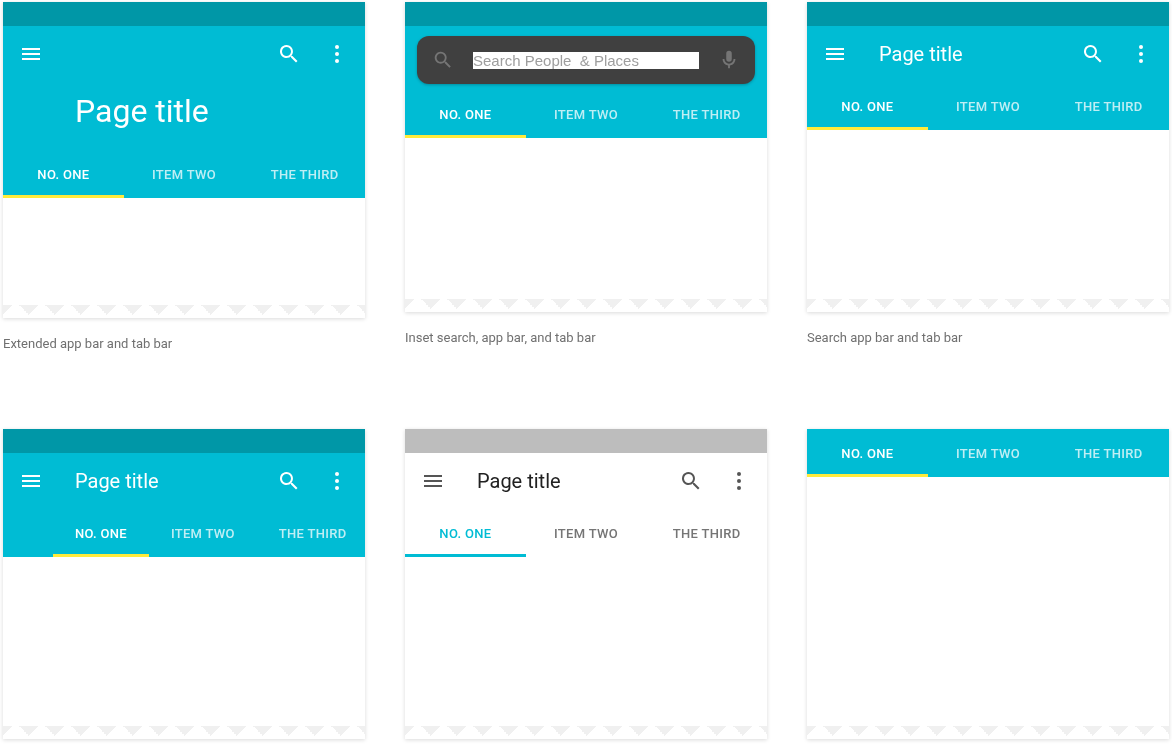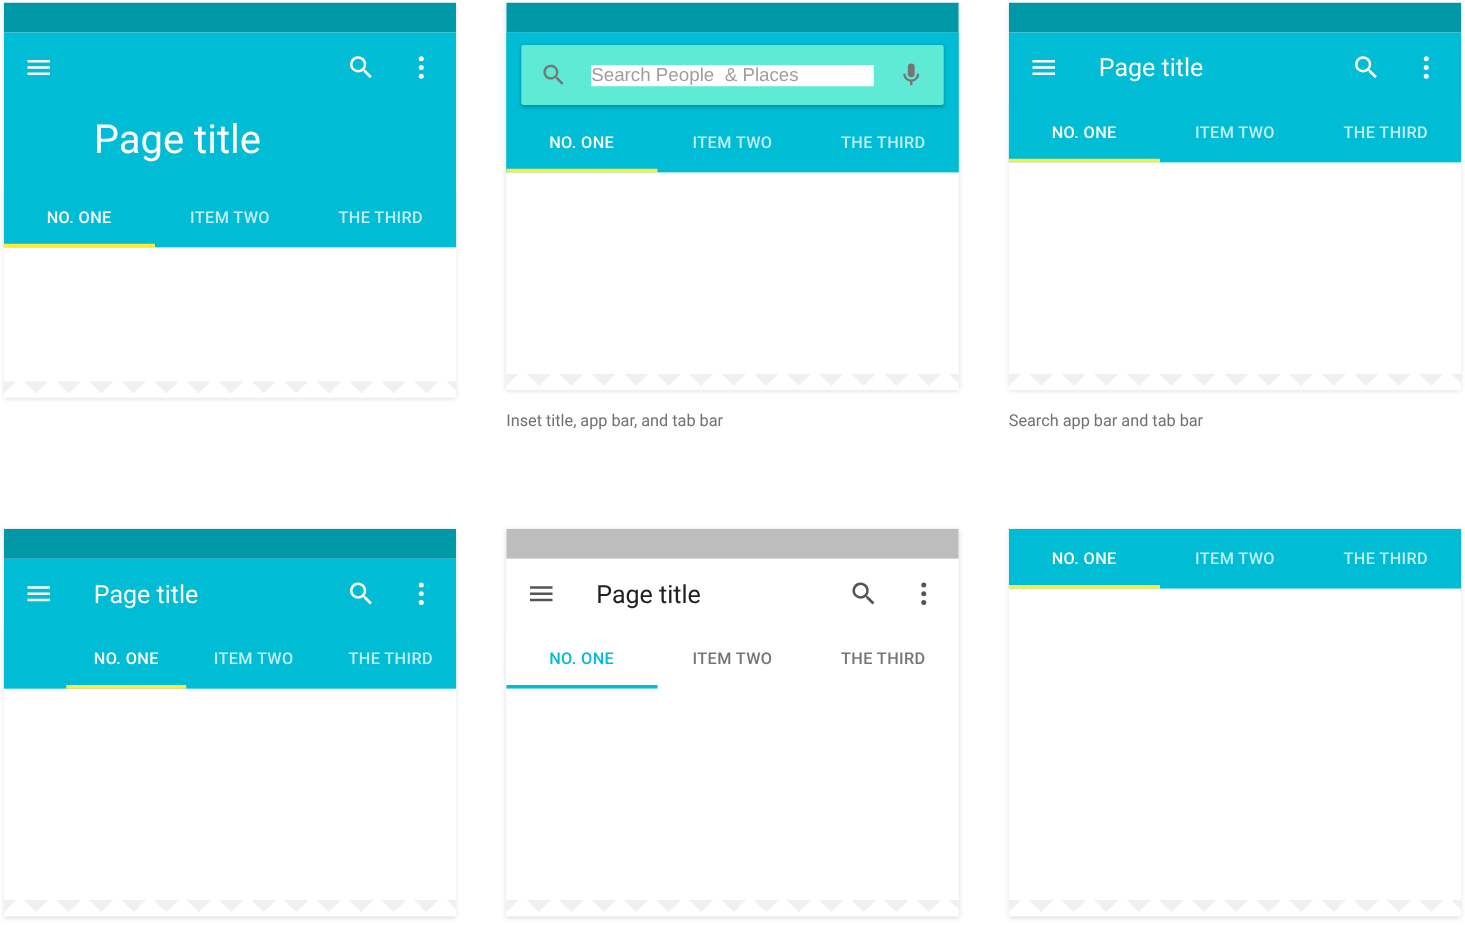--- a/index.html
+++ b/index.html
@@ -118,22 +118,22 @@
       linear-gradient(225deg, var(--c) 25%, transparent 25%);
     background-size: 26px 14px;
     background-position: 0 0;
   }
   
   .search-wrap {
     padding: 10px 12px 6px 12px;
     background:#00bcd4;
   }
   .search-box {
-    background:#5eead4;
-    border-radius:2px;
+    background:#404040;
+    border-radius:12px;
     height:48px;
     display:flex;
     align-items:center;
     padding:0 14px;
     box-shadow: 0 1px 3px rgba(0,0,0,0.25);
   }
   .search-box input {
     border:none; outline:none;
     flex:1;
     font-size:15px;
@@ -196,20 +196,21 @@
         <div class="tabs teal">
           <div class="tab active">NO. ONE</div>
           <div class="tab">ITEM TWO</div>
           <div class="tab">THE THIRD</div>
         </div>
       </div>
       <div class="content">
           <div class="zigzag"></div>
         </div>
     </div>
+    <div class="caption">Extended app bar and tab bar</div>
   </div>
 
   <div class="card">
     <div class="panel">
       <div class="status-strip"></div>
       <div class="appbar">
         <div class="search-wrap">
           <div class="search-box">
             <span class="icon-btn grey-icon">
                 <svg width="22" height="22" viewBox="0 0 24 24">
@@ -227,21 +228,21 @@
         <div class="tabs teal">
           <div class="tab active">NO. ONE</div>
           <div class="tab">ITEM TWO</div>
           <div class="tab">THE THIRD</div>
         </div>
       </div>
       <div class="content" style="height:174px">
           <div class="zigzag"></div>
         </div>
     </div>
-    <div class="caption">Inset title, app bar, and tab bar</div>
+    <div class="caption">Inset search, app bar, and tab bar</div>
   </div>
 
   <div class="card">
     <div class="panel">
       <div class="status-strip"></div>
       <div class="appbar">
         <div class="row">
           <span class="icon-btn">
               <svg width="24" height="24">
                 <use href="#i-menu"></use>

